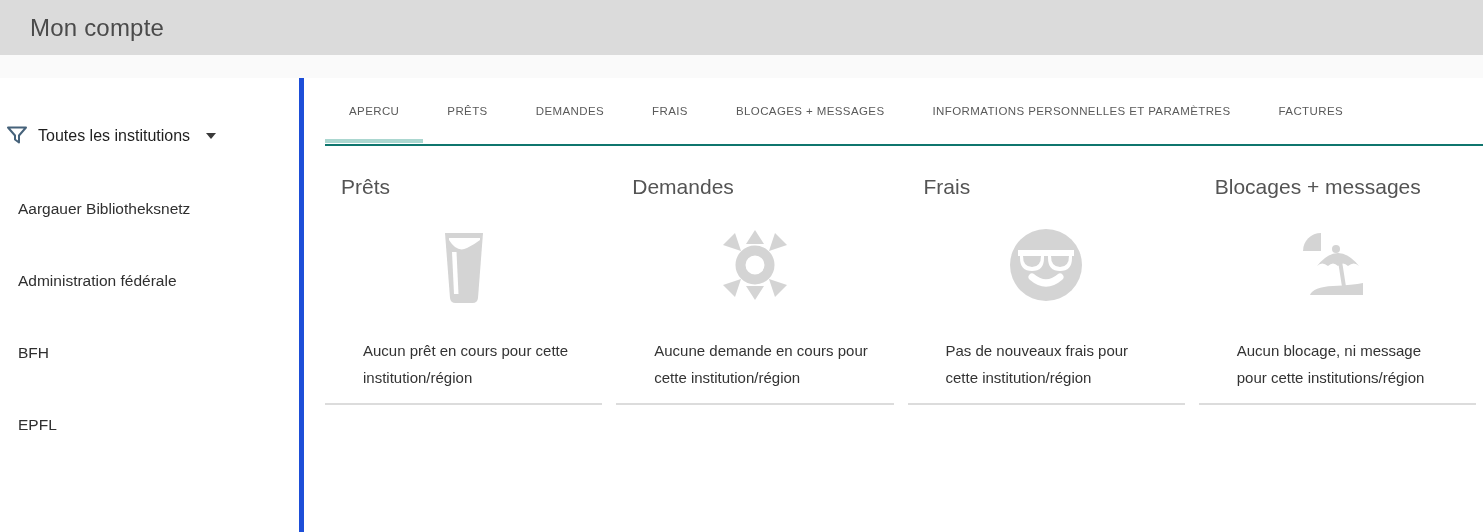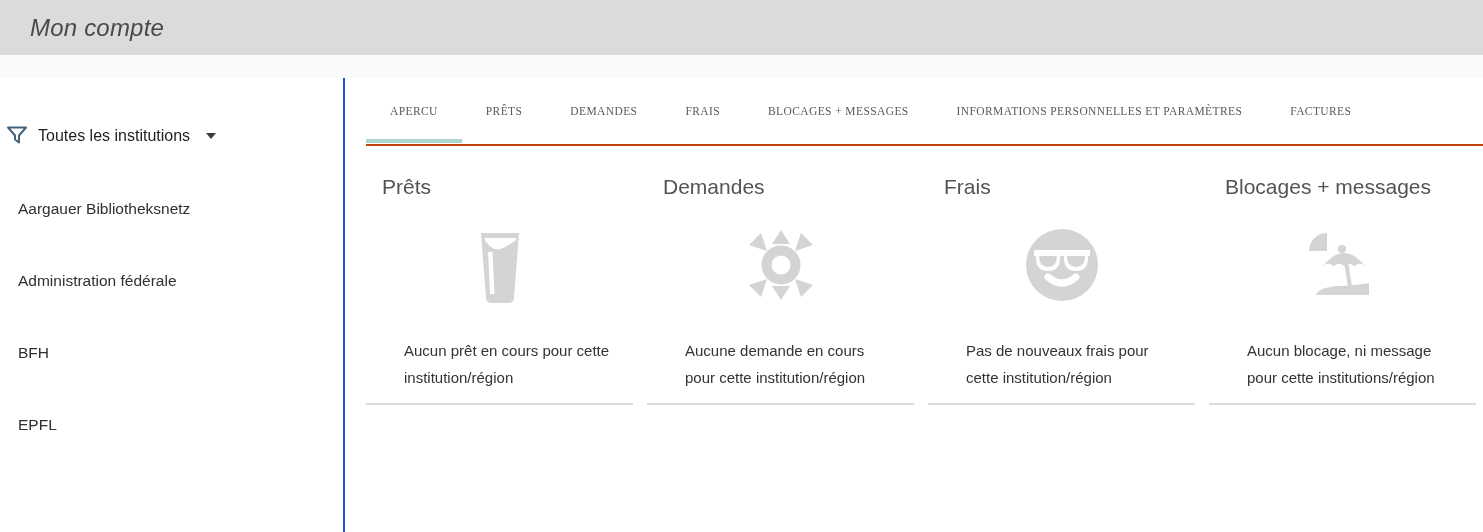--- a/index.html
+++ b/index.html
@@ -2,41 +2,41 @@
 <html><head>
 <meta charset="utf-8">
 <style>
   * { box-sizing: border-box; }
   html,body { margin:0; padding:0; }
   body { font-family: "Liberation Sans", sans-serif; background:#fff; }
   .page { position:relative; width:1483px; height:532px; background:#fff; overflow:hidden; }
 
   
   .header { height:55px; background:#dbdbdb; display:flex; align-items:center; padding-left:30px; }
-  .header h1 { margin:0; font-size:24px; font-weight:400; color:#4a4a4a; letter-spacing:.2px;font-style:italic; }
+  .header h1 { margin:0; font-size:24px; font-weight:400; color:#4a4a4a; letter-spacing:.2px; }
 
   
   .subheader { height:23px; background:#fafafa; }
 
   .content { display:flex; height:454px; }
 
   
-  .sidebar { width:345px; flex-shrink:0; border-right:2px solid #1d4ed8; }
+  .sidebar { width:304px; flex-shrink:0; border-right:5px solid #1d4ed8; }
   .filter-row { display:flex; align-items:center; margin:47px 0 0 6px; cursor:pointer; }
   .filter-row svg { flex-shrink:0; }
   .filter-label { font-size:16px; color:#1f1f1f; margin-left:10px; }
   .caret { width:0; height:0; border-left:5px solid transparent; border-right:5px solid transparent;
            border-top:6px solid #3a3a3a; margin-left:16px; }
   .institutions { list-style:none; margin:27px 0 0; padding:0; }
   .institutions li { height:72px; display:flex; align-items:center; padding-left:18px;
                      font-size:15.5px; color:#2f2f2f; cursor:pointer; }
 
   
   .main { flex:1; padding-left:21px; min-width:0; }
-  .tabs { display:flex; height:68px; border-bottom:2px solid #c2410c; align-items:stretch;font-family:Liberation Serif, serif; }
+  .tabs { display:flex; height:68px; border-bottom:2px solid #0f766e; align-items:stretch; }
   .tab { display:flex; align-items:center; padding:0 24px; font-size:11.5px; letter-spacing:.4px;
          color:#5a5a5a; position:relative; cursor:pointer; white-space:nowrap; }
   .tab.active::after { content:""; position:absolute; left:0; right:0; bottom:1px; height:4px; background:#abd7d0; }
 
   .cards { display:grid; grid-template-columns:repeat(4,1fr); gap:14px; margin:27px 7px 0 0; }
   .card { height:232px; border-bottom:2px solid #dcdcdc; }
   .card h2 { margin:0; padding-left:16px; font-size:21px; font-weight:400; color:#545454; line-height:27px; }
   .icon-wrap { margin-top:25px; height:86px; display:flex; justify-content:center; }
   .card p { margin:26px 18px 0 38px; font-size:15px; line-height:27px; color:#333; max-width:218px; }
 </style>

